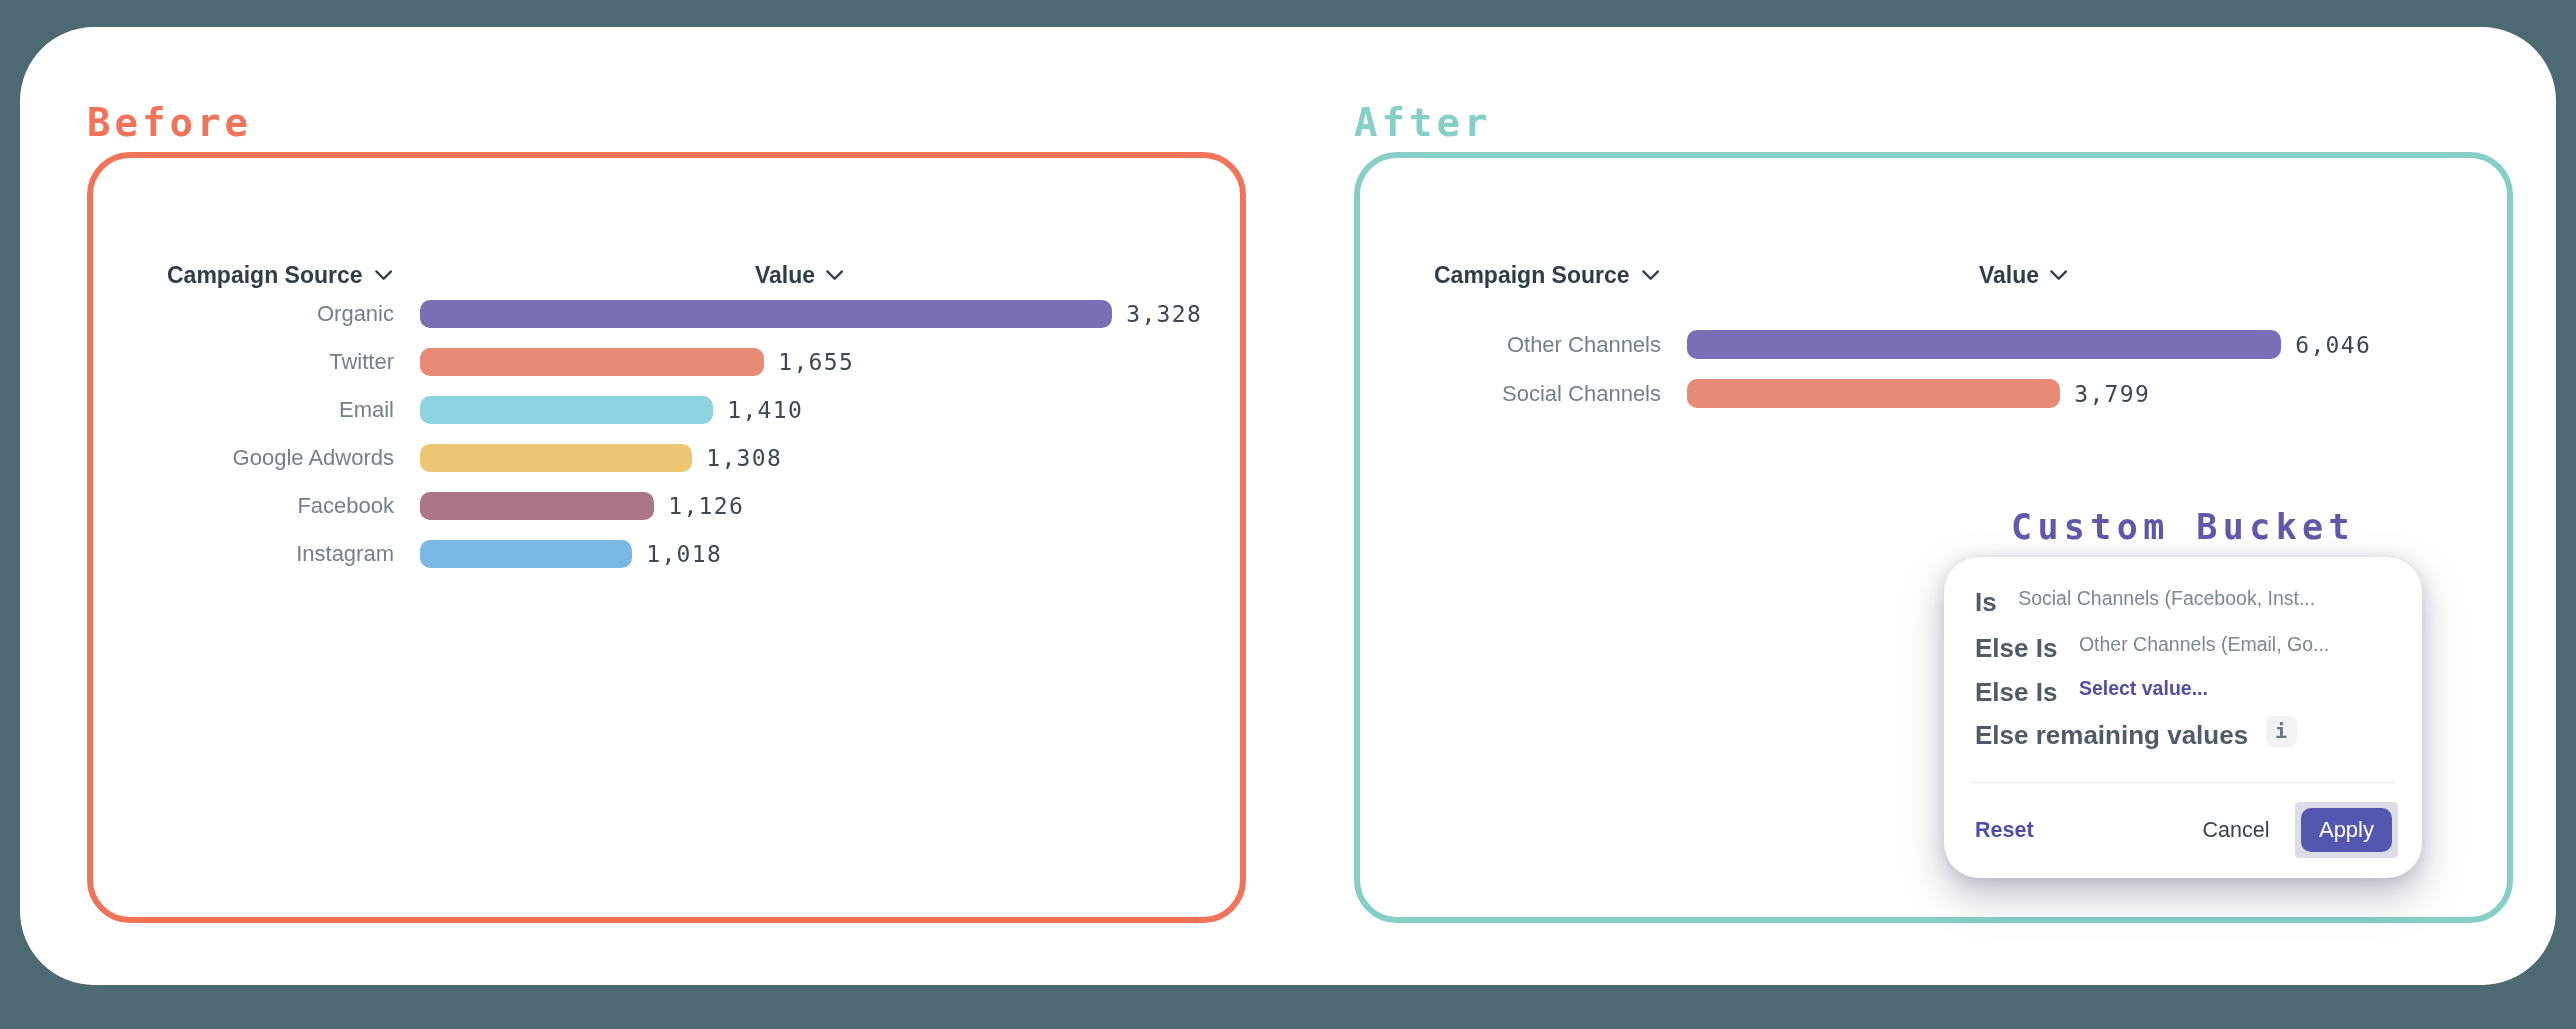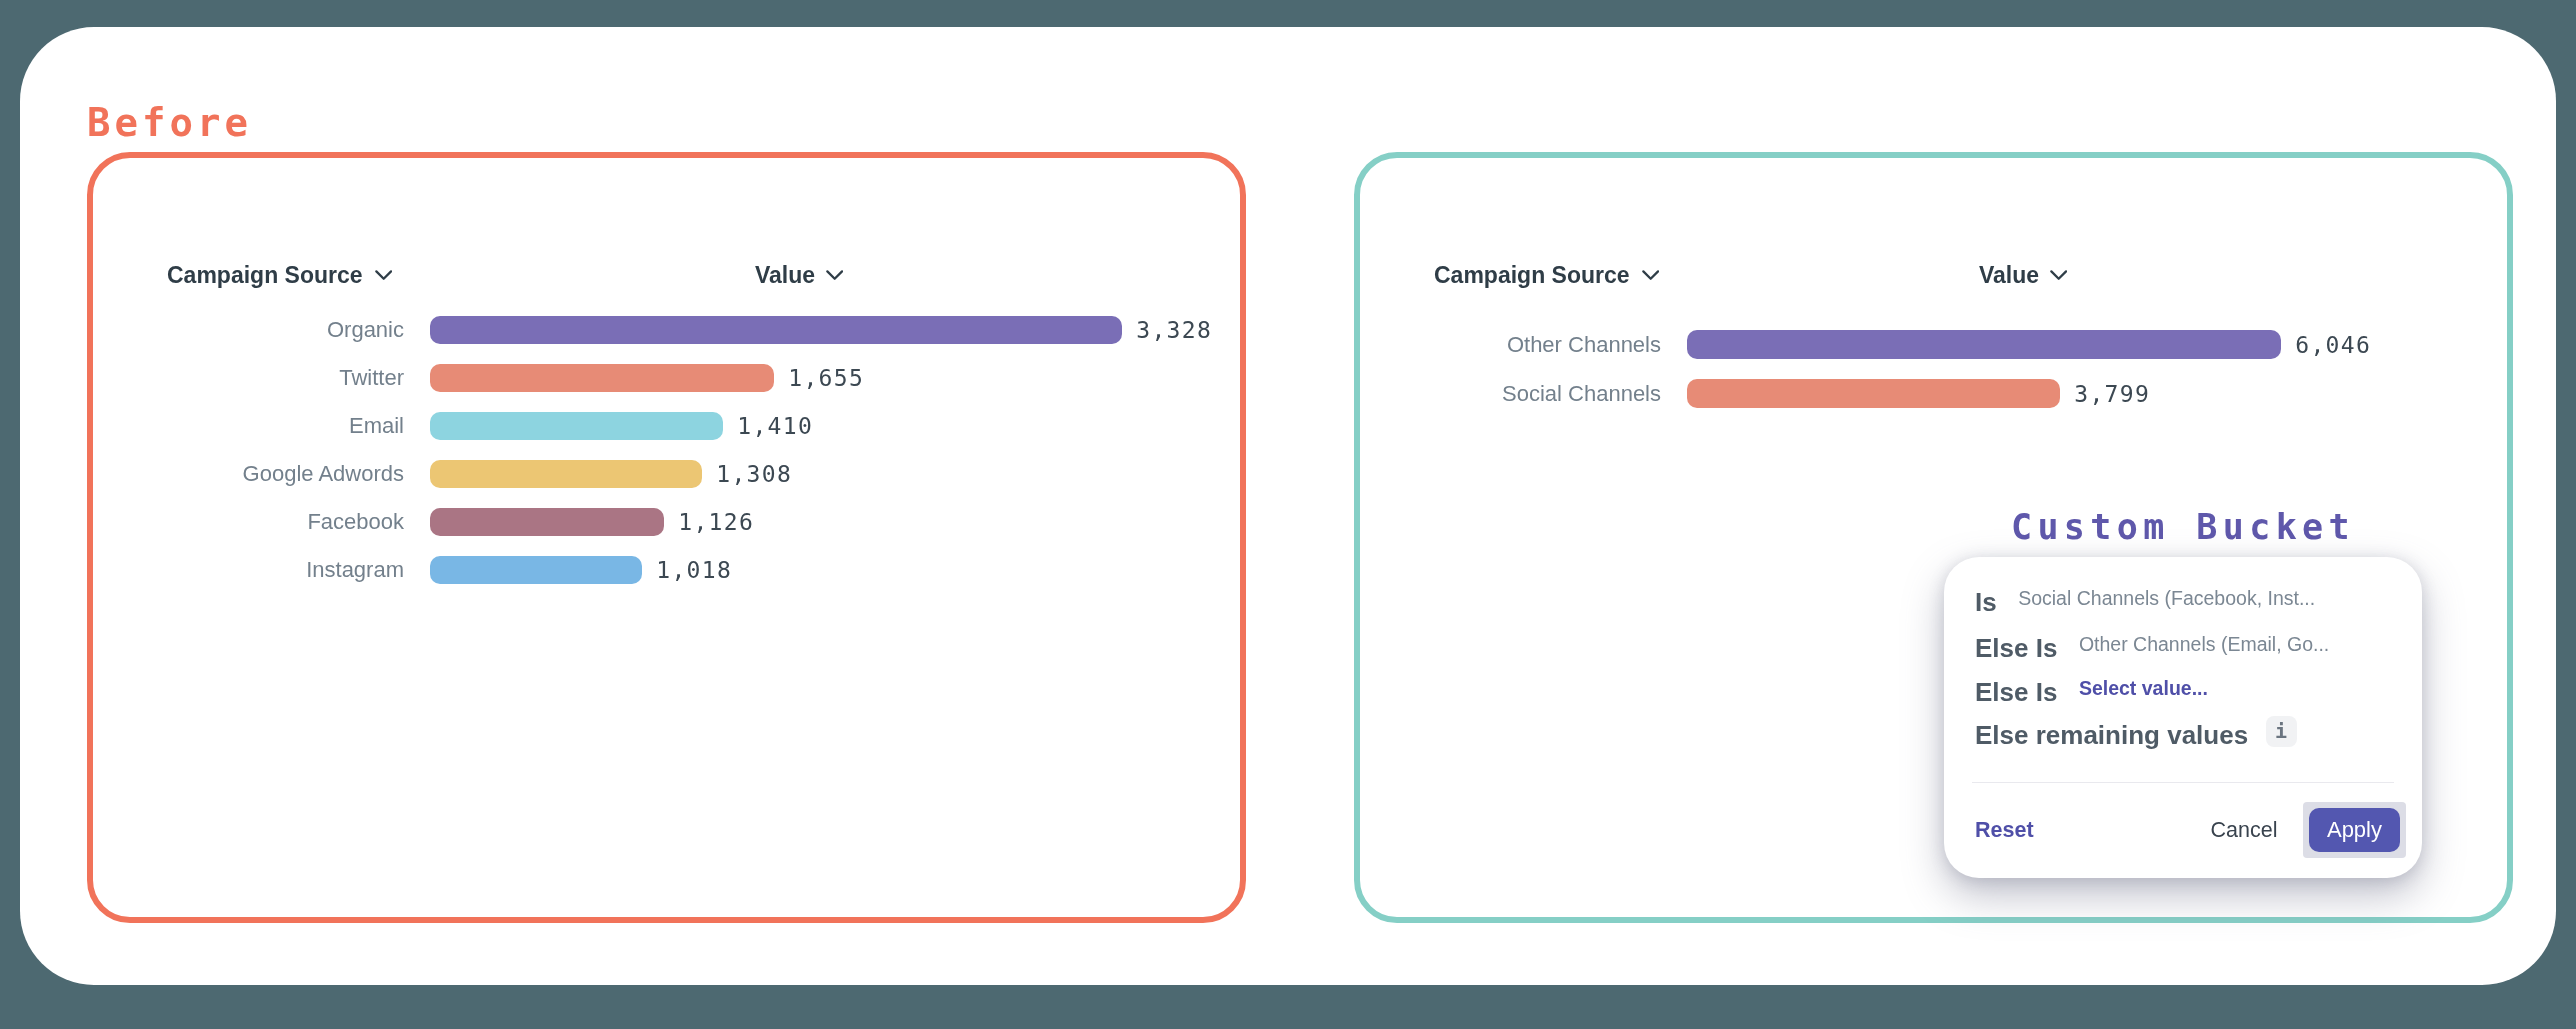--- a/index.html
+++ b/index.html
@@ -26,21 +26,21 @@
                font-size:23px; font-weight:bold; color:#2f3d47; cursor:pointer; }
   .thead-val { position:absolute; top:101px; width:268px; height:32px;
                display:flex; align-items:center; justify-content:center; gap:10.7px;
                font-size:23px; font-weight:bold; color:#2f3d47; cursor:pointer; }
   .panel-before .thead-val { left:572px; }
   .panel-after  .thead-val { left:529px; }
 
   .chev { width:17.4px; height:10.7px; flex:none; }
 
   .trows { position:absolute; left:0; width:100%; }
-  .trows-before { top:148px;margin-left:10px; --maxw:1031; }
+  .trows-before { top:132px; --maxw:1031; }
   .trows-after  { top:162px; --maxw:886; }
   .trow { display:flex; align-items:center; }
   .trows-before .trow { height:48px; }
   .trows-after  .trow { height:49px; }
   .rlabel { width:301px; text-align:right; font-size:22px; color:#73808c; flex:none; }
   .bar { height:28px; border-radius:10px; flex:none; margin-left:25.5px; }
   .trows-after .bar { height:29.5px; }
   .rvalue { margin-left:14.8px; font-size:23px; color:#3c4852; letter-spacing:1.3px; white-space:nowrap; }
 
   .bucket-title { position:absolute; left:1924px; top:480px; width:478px; text-align:center;
@@ -57,35 +57,36 @@
   .prule-3 { top:115px; }
   .prule-4 { top:158px; }
   .pcond { font-size:26px; font-weight:bold; color:#4f5b66; white-space:nowrap;margin-top:8px; }
   .pval  { font-size:19.5px; color:#7b8793; white-space:nowrap; overflow:hidden; }
   .pval-link { font-weight:bold; cursor:pointer; }
   .info-box { width:31px; height:31px; margin-left:-4px; background:#f1f2f4; border-radius:8px;
               display:flex; align-items:center; justify-content:center;
               font-family:"DejaVu Sans Mono", monospace; font-size:20px; font-weight:bold;
               color:#6b7580; cursor:pointer; flex:none; }
   .pdivider { position:absolute; left:28px; right:28px; top:225px; height:1.3px; background:#e9e9ee; }
-  .pfooter { position:absolute; left:31px; right:16px; top:246px; height:54px;
+  .pfooter { position:absolute; left:31px; right:24px; top:246px; height:54px;
              display:flex; align-items:center;justify-content:space-between; }
   .reset-link { font-size:21.5px; font-weight:bold; cursor:pointer; }
   .spacer { flex:1; }
   .cancel-btn { font-size:21.5px; color:#39434e; cursor:pointer; }
   .apply-ring { margin-left:25.5px; background:#dcdde6; border-radius:4px; padding:6px; }
   .apply-btn { border:none; color:#ffffff; font-family:"Liberation Sans", sans-serif;
                font-size:22px; border-radius:10px; padding:8.7px 18px; cursor:pointer; }
 </style>
 </head>
 <body style="background: rgb(77, 105, 113);">
 
 <div class="card">
 
   <div class="panel-title title-before" style="color: rgb(241, 115, 90);">Before</div>
+  <div class="panel-title title-after" style="color: rgb(133, 207, 198);">After</div>
 
   <div class="panel panel-before" style="border-color: rgb(241, 115, 90);">
     <div class="thead-dim">
       <span>Campaign Source</span>
       <svg class="chev" viewBox="0 0 26 16">
           <polyline points="2,2 13,13 24,2" fill="none" stroke="#2f3d47" stroke-width="3.4" stroke-linecap="round" stroke-linejoin="round"></polyline>
         </svg>
     </div>
     <div class="thead-val">
       <span>Value</span>

